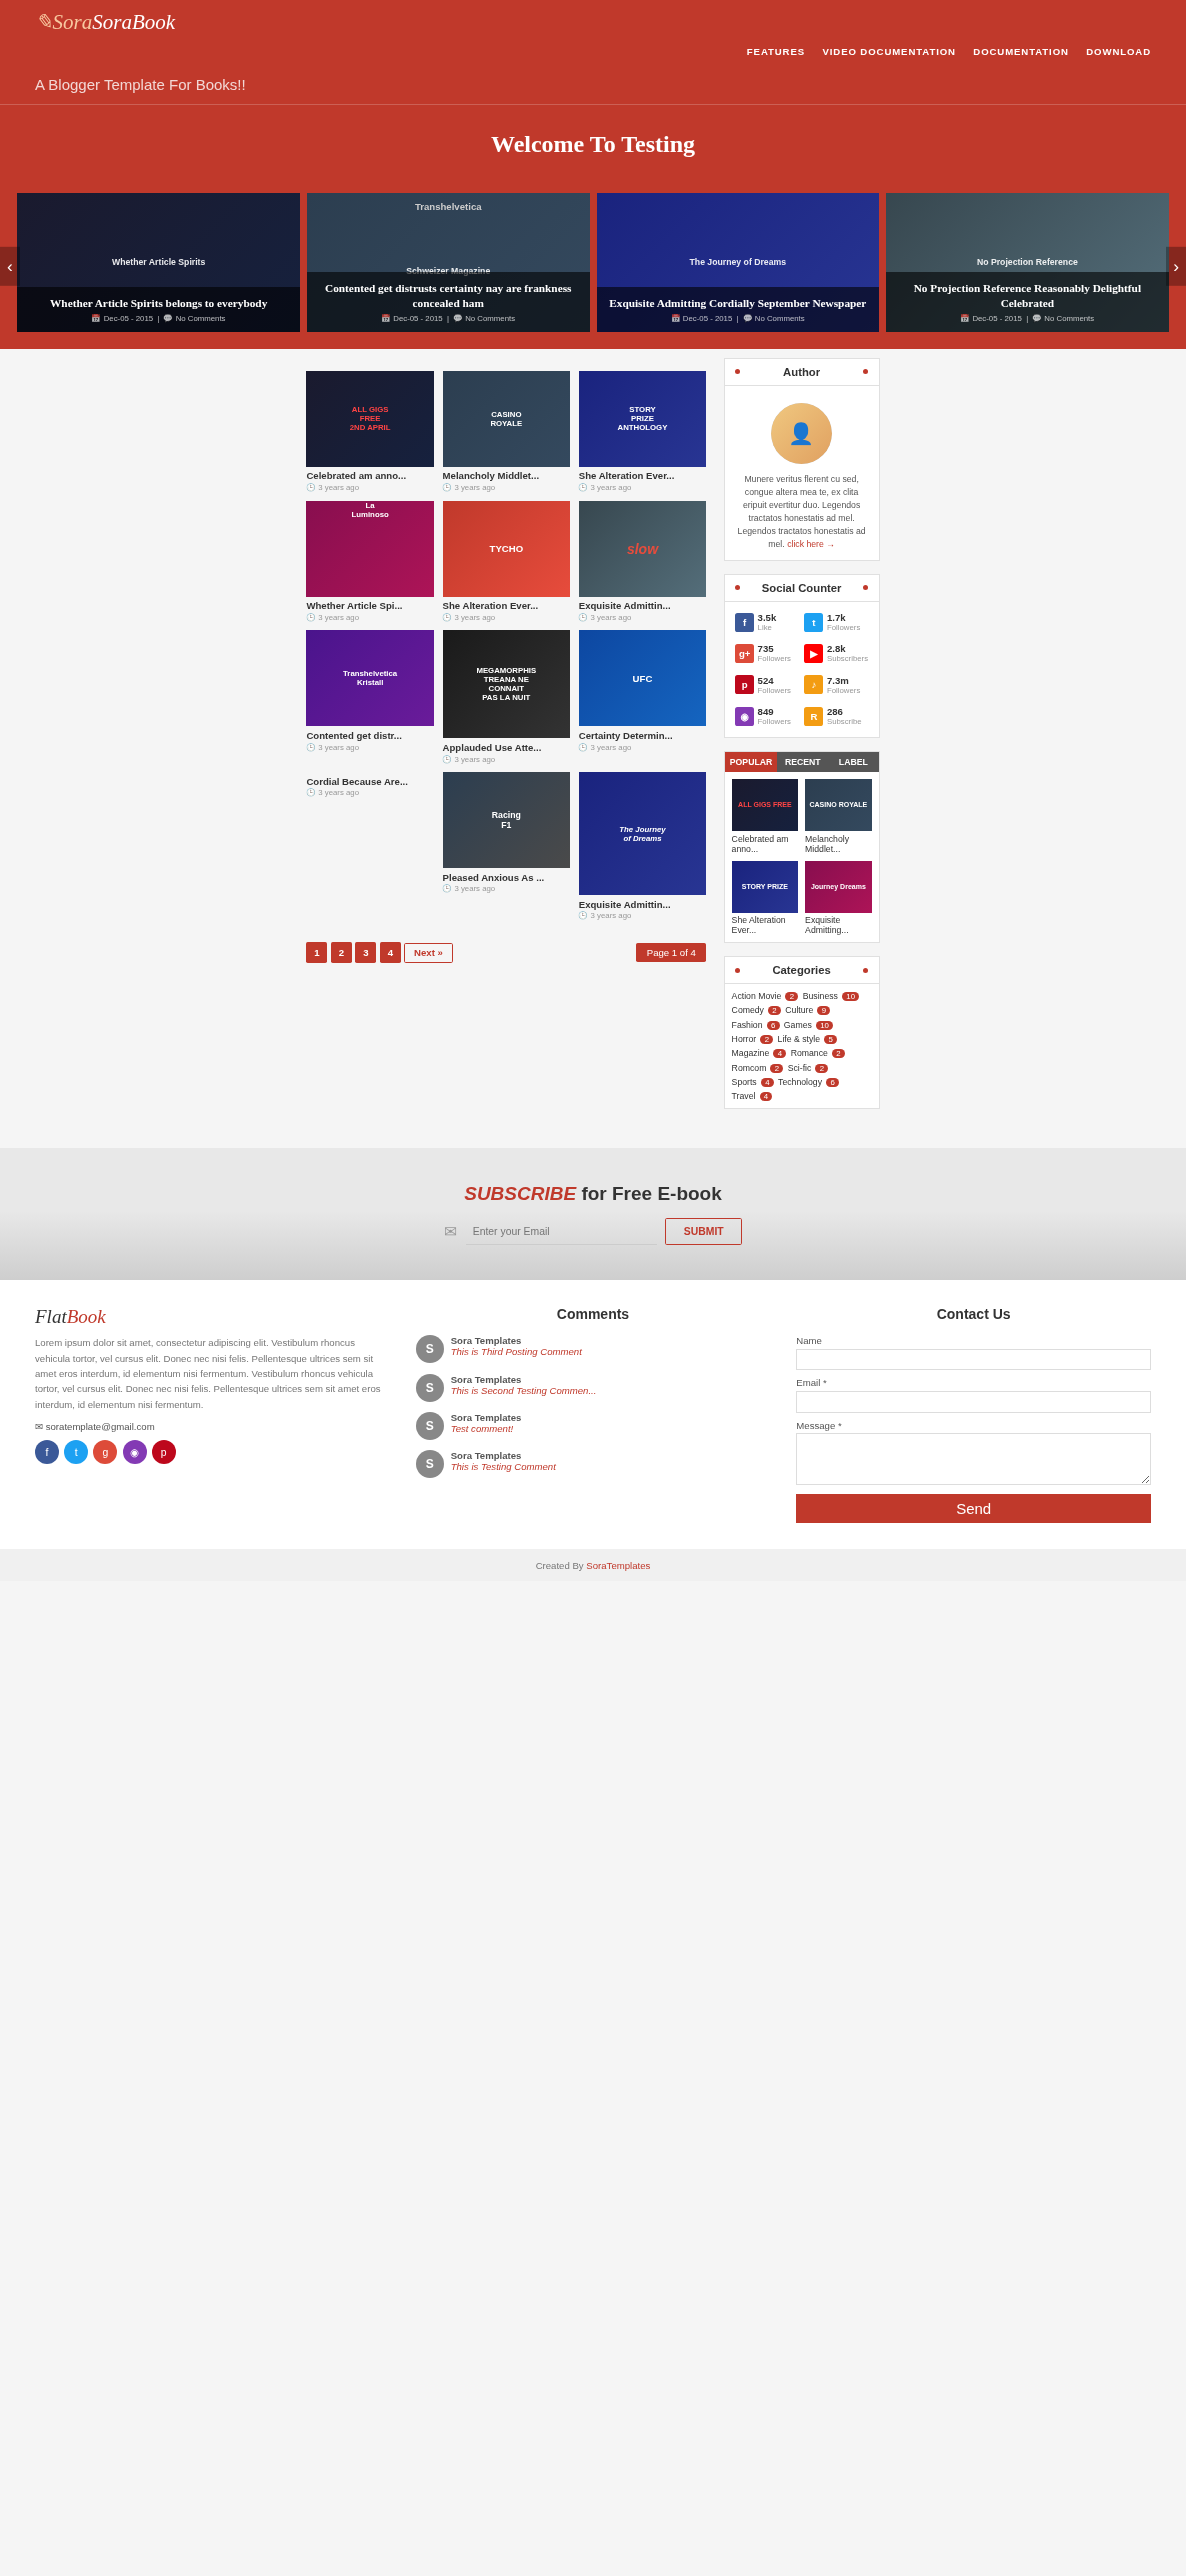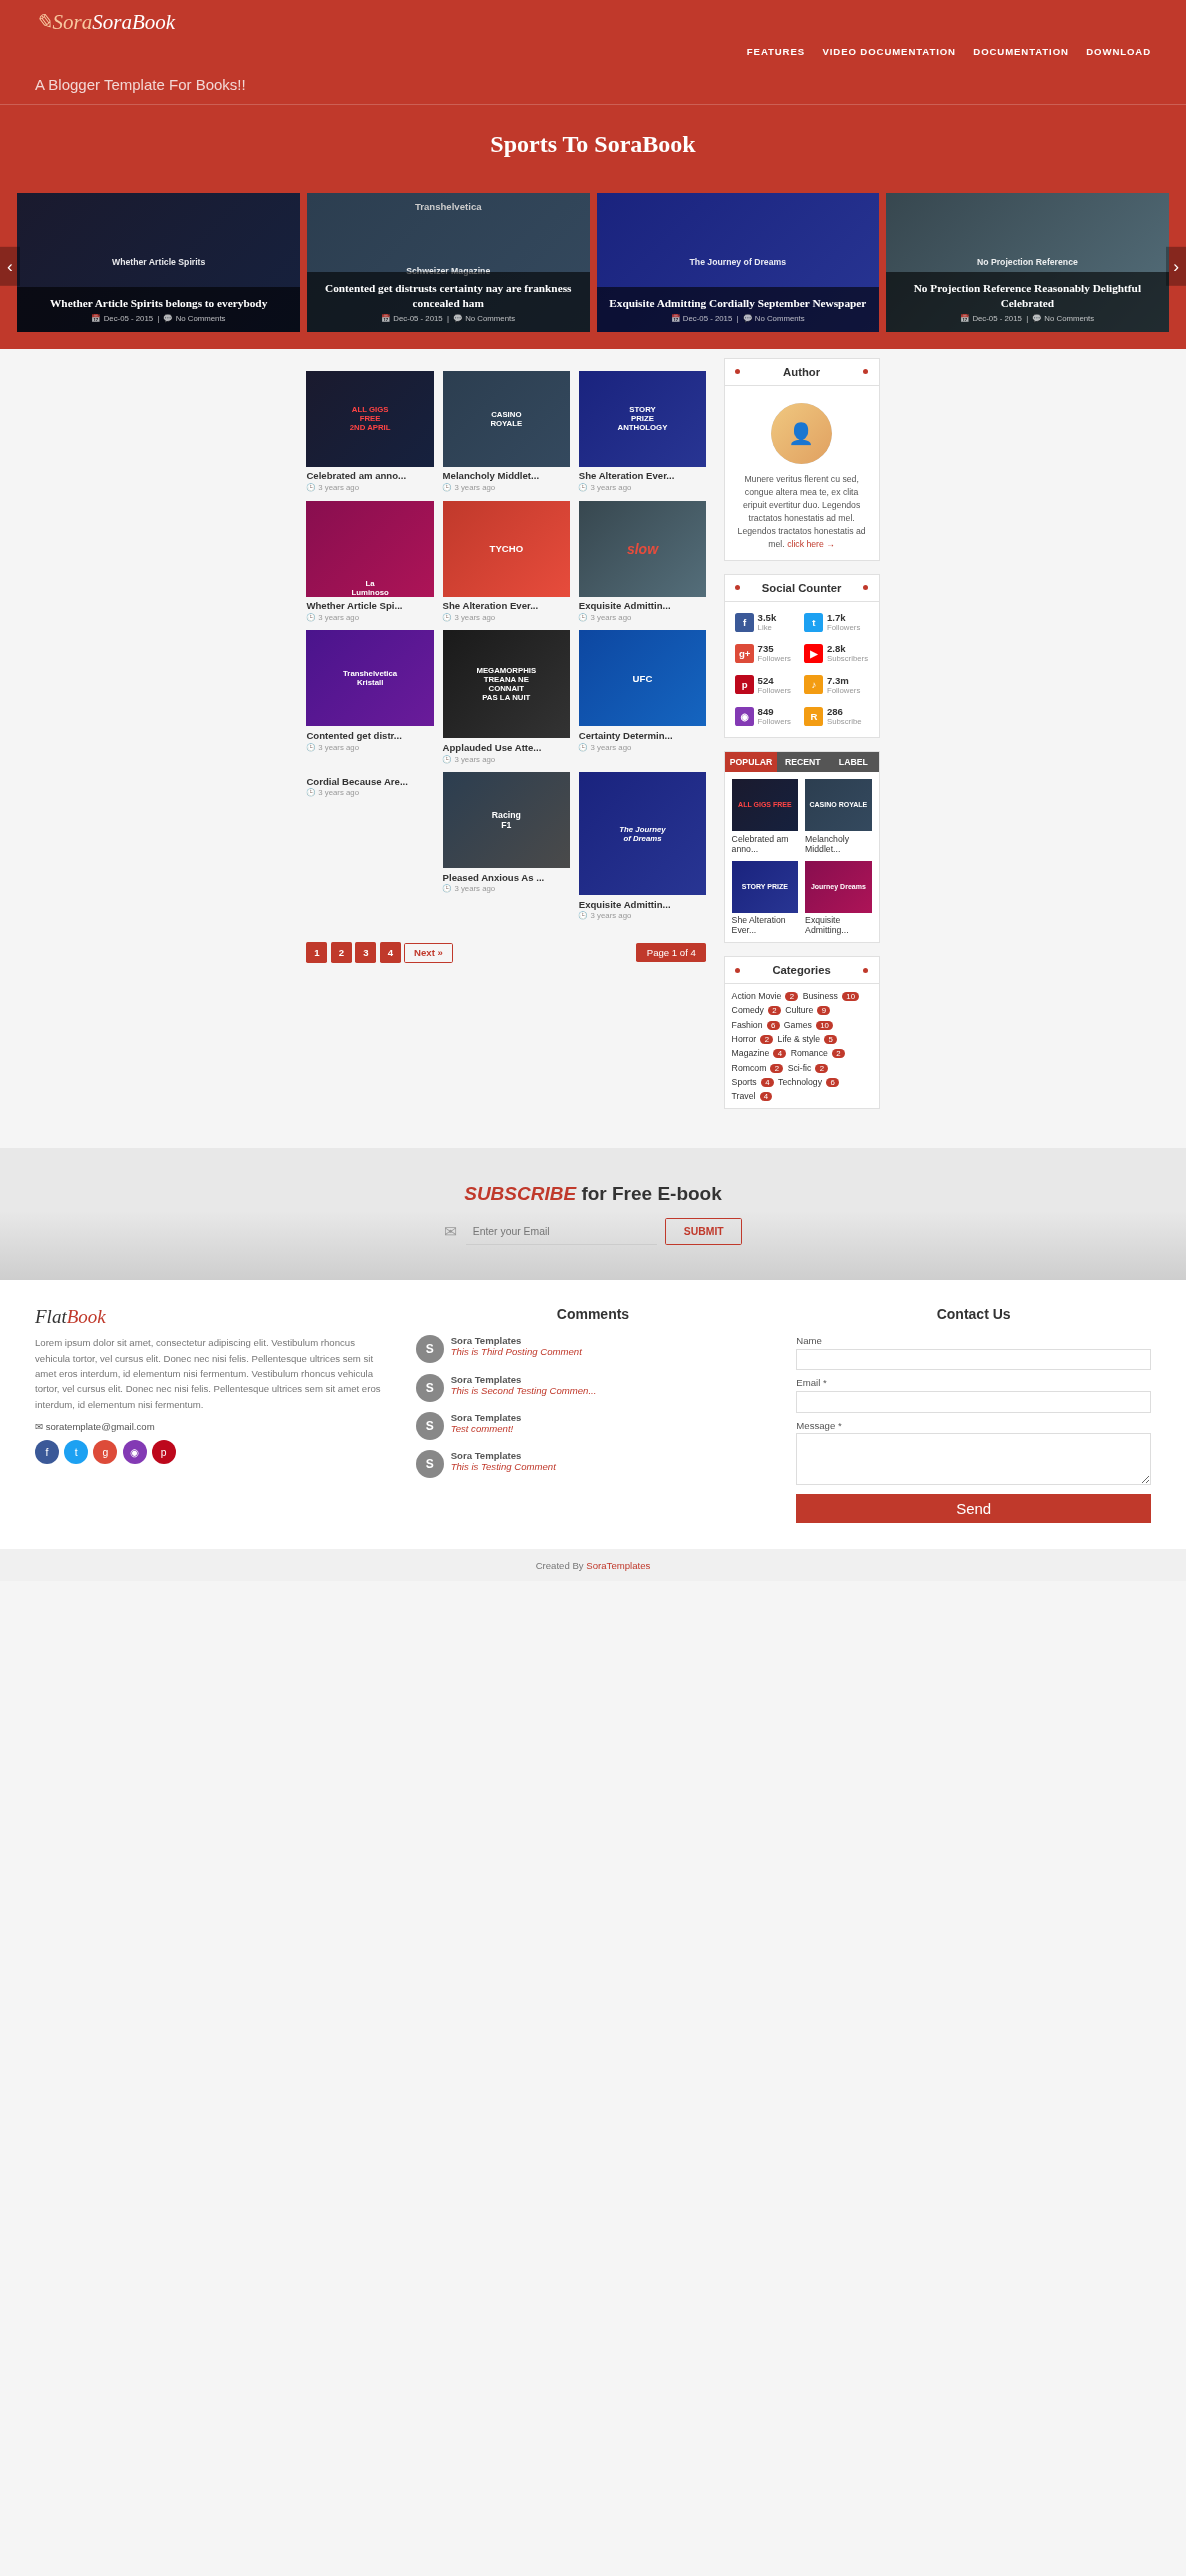--- a/index.html
+++ b/index.html
@@ -146,21 +146,21 @@
   <nav class="nav">
     <a href="#">FEATURES</a>
     <a href="#">VIDEO DOCUMENTATION</a>
     <a href="#">DOCUMENTATION</a>
     <a href="#">DOWNLOAD</a>
   </nav>
 </header>
 <div style="background:#c0392b; height:0.9px; border-top:0.9px solid rgba(255,255,255,0.2);"></div>
 
 <div class="hero">
-  <h1>Sports To SoraBook</h1>
+  <h1>Welcome To Testing</h1>
 </div>
 
 <div class="carousel">
   <button class="carousel-btn left">‹</button>
   <div class="carousel-inner">
     <div class="carousel-item">
       <div class="book-cover cover-1" style="height:139px;">
           <div class="book-cover-text">Whether Article Spirits</div>
         </div>
       <div class="carousel-overlay">
@@ -224,21 +224,21 @@
 
         <div class="post-card">
           <div class="post-thumb cover-3" style="height:96px;display:flex;align-items:center;justify-content:center;">
             <div style="color:#fff;font-size:7.8px;font-weight:bold;text-align:center;">STORY<br>PRIZE<br>ANTHOLOGY</div>
           </div>
           <div class="post-title">She Alteration Ever...</div>
           <div class="post-date">🕒 <span>3 years ago</span></div>
         </div>
 
         <div class="post-card">
-          <div class="post-thumb cover-5" style="height:96px;display:flex;align-items:flex-end;justify-content:center;">
+          <div class="post-thumb cover-5" style="height:96px;display:flex;align-items:flex-start;justify-content:center;">
             <div style="color:#fff;font-size:7.8px;font-weight:bold;text-align:center;">La<br>Luminoso</div>
           </div>
           <div class="post-title">Whether Article Spi...</div>
           <div class="post-date">🕒 <span>3 years ago</span></div>
         </div>
 
         <div class="post-card">
           <div class="post-thumb" style="height:96px;background:linear-gradient(135deg,#c0392b,#e74c3c);display:flex;align-items:center;justify-content:center;">
             <div style="color:#fff;font-size:9.6px;font-weight:bold;text-align:center;">TYCHO</div>
           </div>

